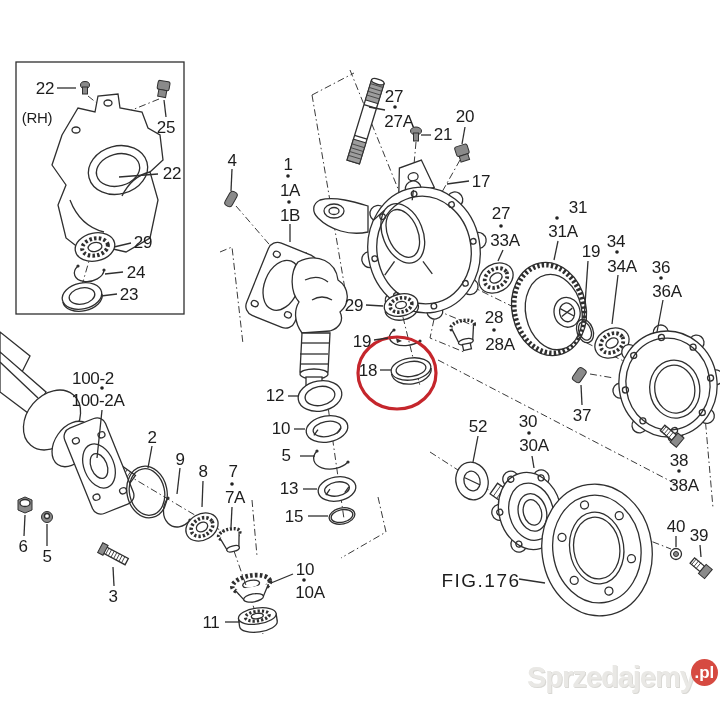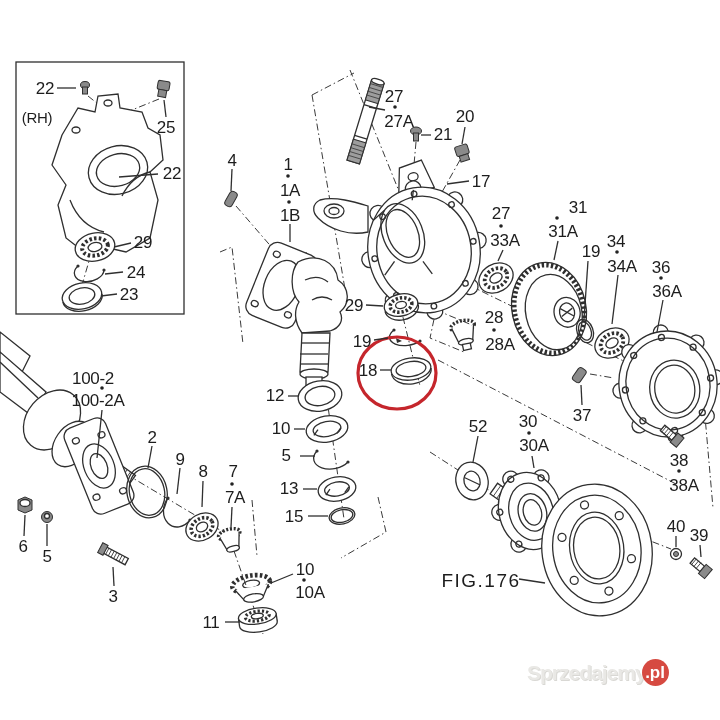--- a/index.html
+++ b/index.html
@@ -4,21 +4,21 @@
 <style>
   html,body{margin:0;padding:0;background:#fff;}
   .stage{position:relative;width:720px;height:720px;background:#ffffff;overflow:hidden;
          font-family:"Liberation Sans",sans-serif;}
   .stage svg{position:absolute;left:0;top:0;}
   .lbl{position:absolute;transform:translate(-50%,-50%);font-size:17px;line-height:1;
        color:#1d1d1d;white-space:nowrap;letter-spacing:-0.3px;font-weight:500;}
   .lbl.small{font-size:15px;}
   .lbl.fig{font-size:19px;letter-spacing:1.5px;font-weight:500;}
   .watermark{position:absolute;left:527px;top:661px;display:flex;align-items:flex-start;}
-  .wm-text{font-size:21px;font-weight:bold;letter-spacing:-1px;color:#e9e8e5;
+  .wm-text{font-size:29px;font-weight:bold;letter-spacing:-1px;color:#e9e8e5;
            text-shadow:1px 1px 0 #d9d8d4, -1px -1px 0 #ffffff;}
   .wm-badge{display:flex;align-items:center;justify-content:center;width:27px;height:27px;
             border-radius:50%;background:#d64a41;color:#ffffff;font-size:17px;font-weight:bold;
             margin-left:-4px;margin-top:-2px;}
   
   .ln{stroke:#2f2f2f;stroke-width:1.3;fill:none;}
   .pt{stroke:#2f2f2f;stroke-width:1.3;fill:#ffffff;}
   .dk{stroke:#2f2f2f;stroke-width:1;fill:#8a8a8a;}
   .dd{stroke:#3a3a3a;stroke-width:1;fill:none;stroke-dasharray:7 3 1.5 3;}
   .balls{fill:none;stroke:#2f2f2f;}

